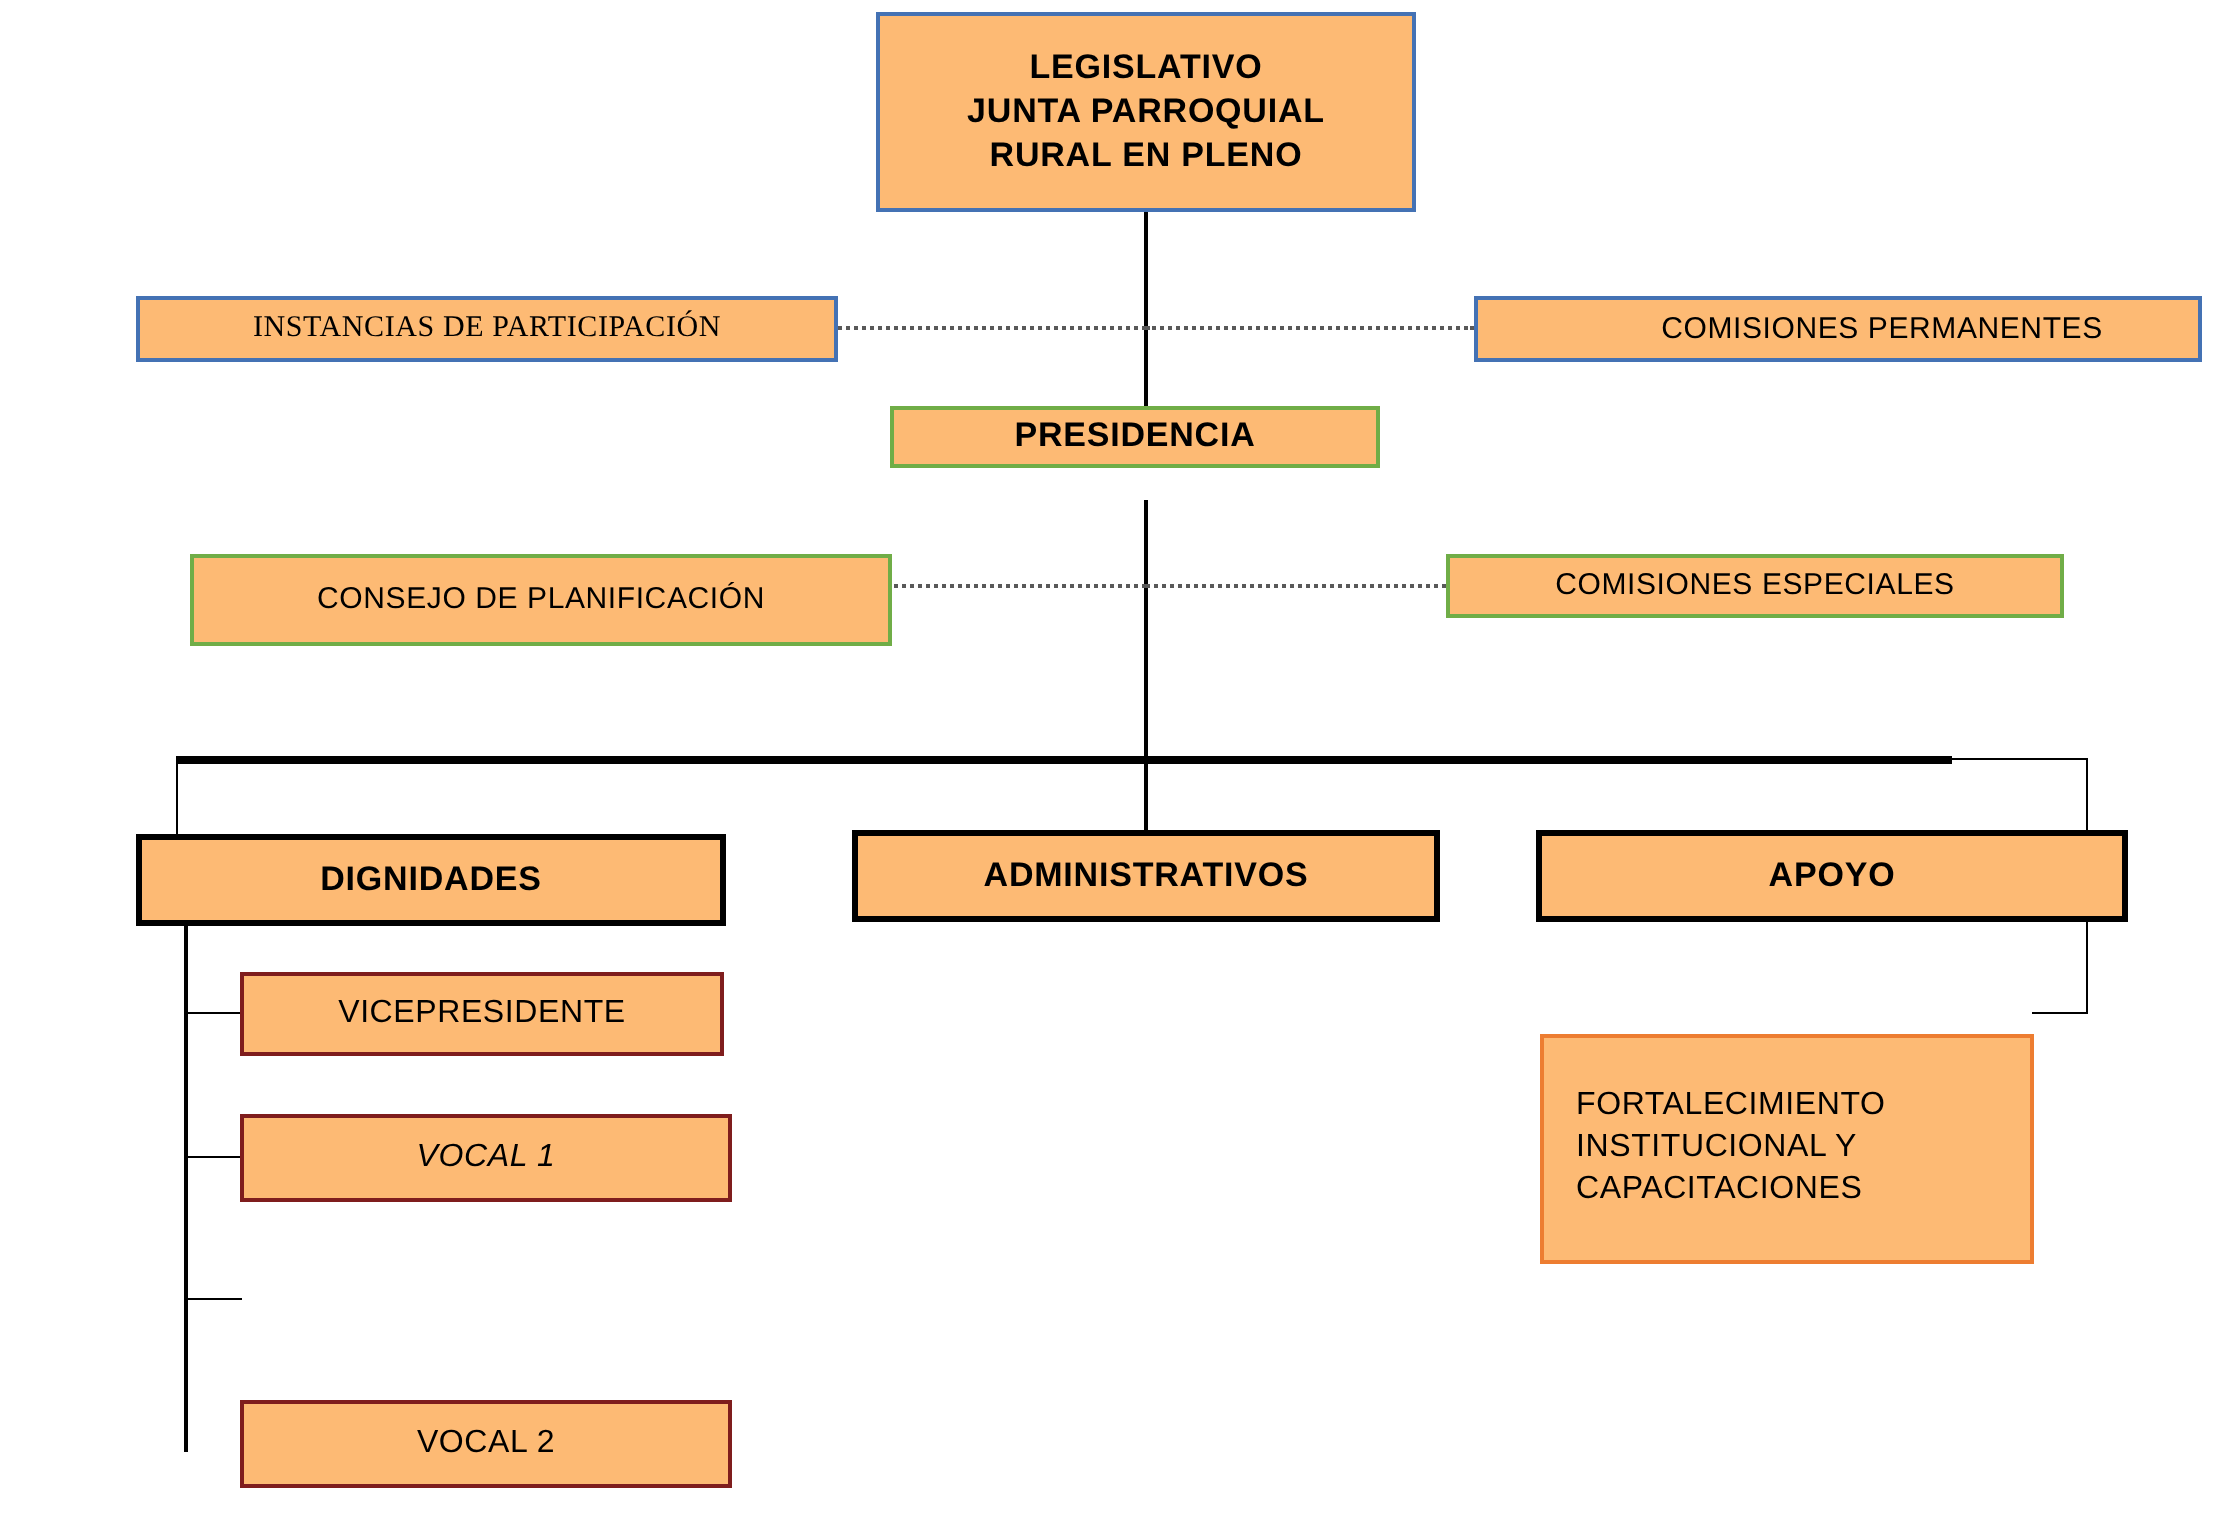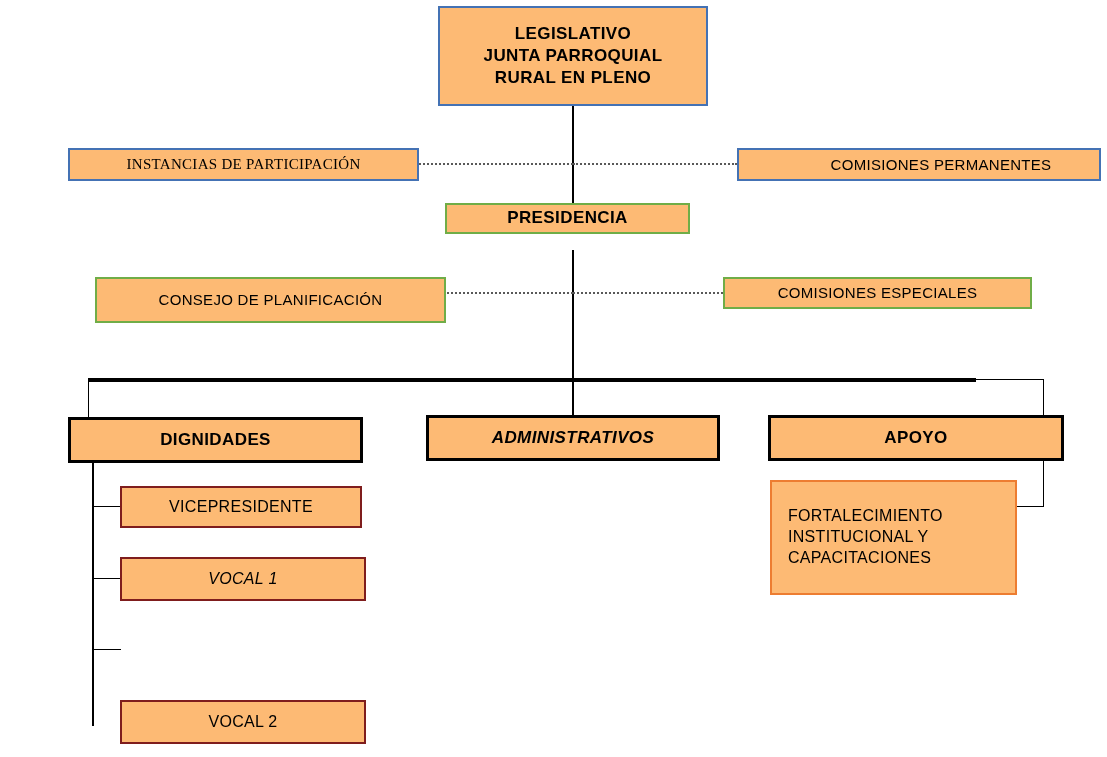--- a/index.html
+++ b/index.html
@@ -40,21 +40,21 @@
   .b-green   { border: 2px solid #70AD47; }
   .b-black   { border: 3px solid #000000; }
   .b-gray    { border: 2px solid #A6A6A6; }
   .b-orange  { border: 2px solid #ED7D31; }
 
   .bold  { font-weight: bold; }
   .fs17  { font-size: 17px; letter-spacing: 0.4px; }
   .fs16  { font-size: 16px; letter-spacing: 0.3px; }
   .fs15  { font-size: 15px; letter-spacing: 0.3px; }
 
-  .align-left { justify-content: flex-start; text-align: left; }
+  .align-left { justify-content: flex-start; text-align: left; margin-top: 37px; }
   .align-left .node-label { padding-left: 16px; }
 
   
   .line {
     position: absolute;
     background: #000000;
     z-index: 1;
   }
   .vline { width: 2px; }
   .hline { height: 2px; }
@@ -123,21 +123,21 @@
   </div>
 
   <div class="node b-green fs15" style="left:723px; top:277px; width:309px; height:32px;">
     <span class="node-label">COMISIONES  ESPECIALES</span>
   </div>
 
   <div class="node b-black bold fs17" style="left:68px; top:417px; width:295px; height:46px;">
     <span class="node-label">DIGNIDADES</span>
   </div>
 
-  <div class="node b-black bold fs17" style="left:426px; top:415px; width:294px; height:46px;font-style:italic;">
+  <div class="node b-black bold fs17" style="left:426px; top:415px; width:294px; height:46px;">
     <span class="node-label">ADMINISTRATIVOS</span>
   </div>
 
   <div class="node b-black bold fs17" style="left:768px; top:415px; width:296px; height:46px;">
     <span class="node-label">APOYO</span>
   </div>
 
   <div class="node b-blue-lt fs16" style="left:120px; top:486px; width:242px; height:42px;">
     <span class="node-label">VICEPRESIDENTE</span>
   </div>

